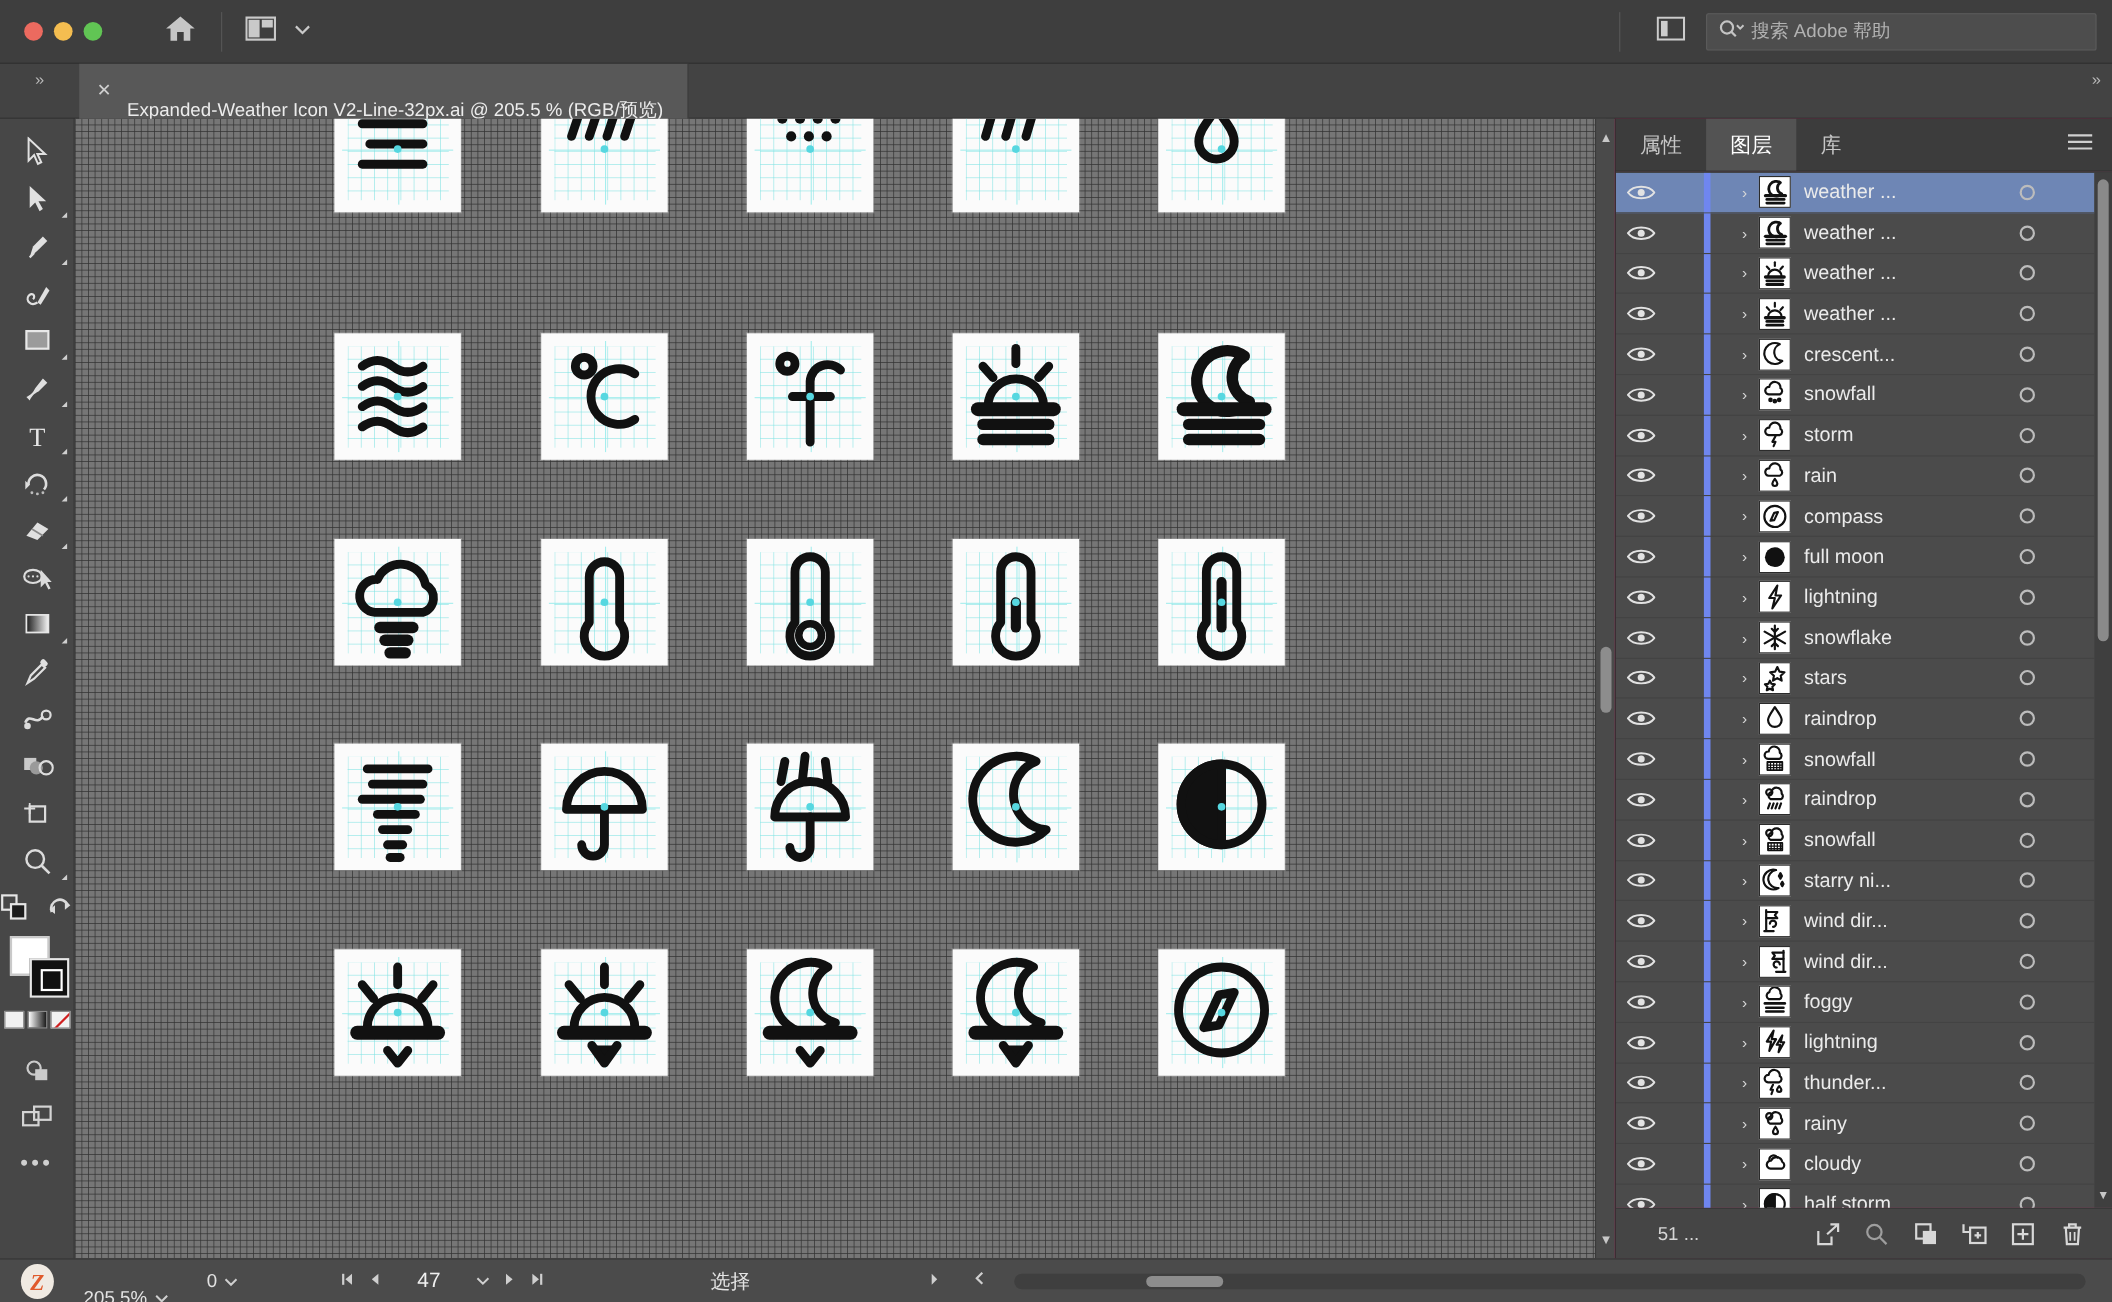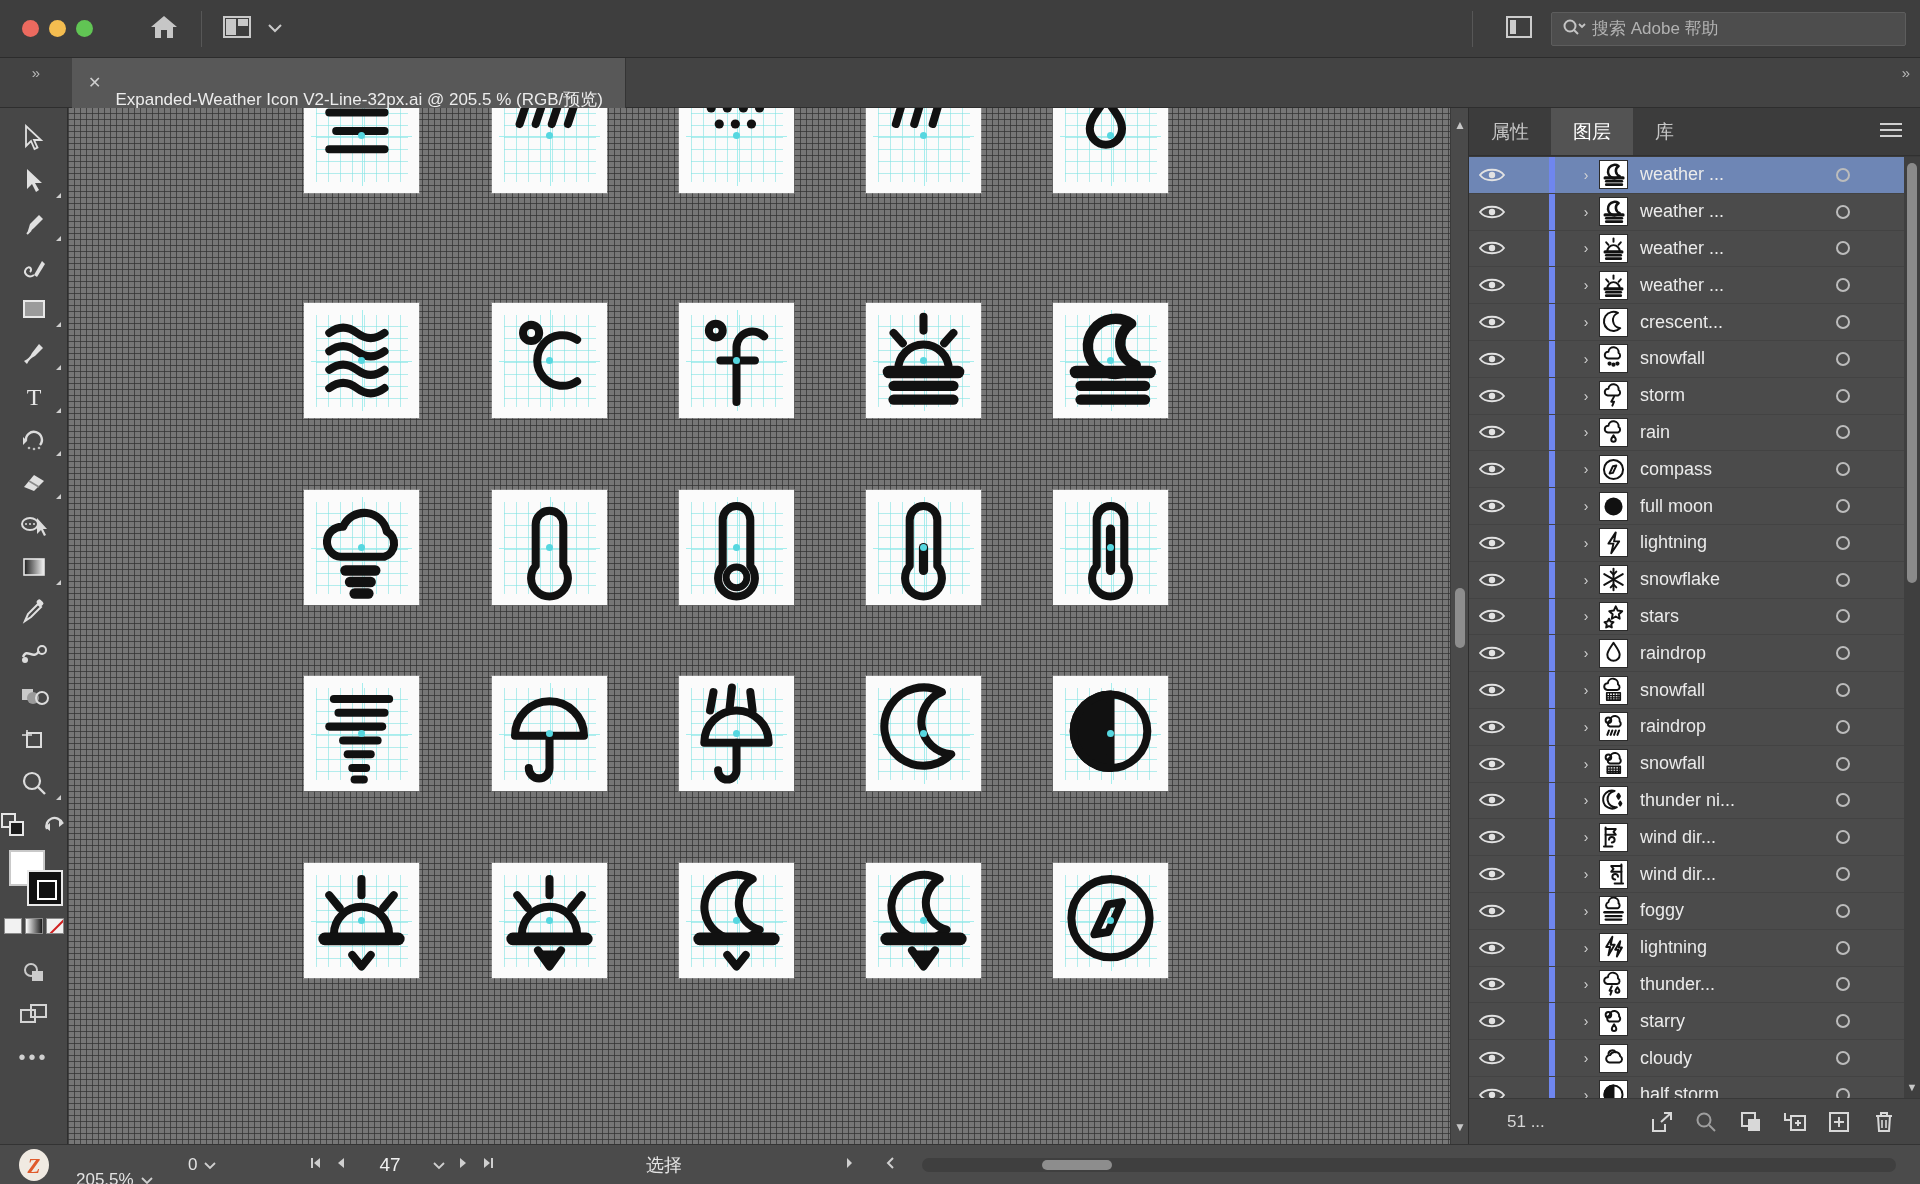--- a/index.html
+++ b/index.html
@@ -1316,21 +1316,21 @@
             <div class="lr-arrow">›</div>
             <div class="lr-thumb">
               <svg viewBox="0 0 88 96">
                 <g stroke="#111" fill="none" stroke-width="7" stroke-linecap="round" stroke-linejoin="round">
                   <path d="M48 14 a32 32 0 1 0 8 58 a26 26 0 0 1 -8 -58z"></path>
                   <path d="M62 24 l5 9 l-5 9 l-5 -9z" fill="#111"></path>
                   <path d="M68 52 l4 7 l-4 7 l-4 -7z" fill="#111"></path>
                 </g>
               </svg>
             </div>
-            <div class="lr-name">thunder ni...</div>
+            <div class="lr-name">starry ni...</div>
             <div class="lr-target">
               <div class="ring"></div>
             </div>
             <div class="lr-right-col"></div>
           </div>
           <div class="layer-row">
             <div class="lr-eye">
               <svg width="26" height="16" viewBox="0 0 26 16">
                 <path d="M1 8 C6 1 20 1 25 8 C20 15 6 15 1 8z" fill="none" stroke="#e2e2e2" stroke-width="1.8"></path>
                 <circle cx="13" cy="8" r="3.2" fill="#e2e2e2"></circle>
@@ -1474,21 +1474,21 @@
             <div class="lr-arrow">›</div>
             <div class="lr-thumb">
               <svg viewBox="0 0 88 96">
                 <g stroke="#111" fill="none" stroke-width="7" stroke-linecap="round" stroke-linejoin="round">
                   <circle cx="26" cy="24" r="10"></circle>
                   <path d="M28 48 a12 12 0 0 1 2 -22 a17 17 0 0 1 34 4 a11 11 0 0 1 -2 18z"></path>
                   <path d="M46 58 c6 9 8 12 8 16 a8 8 0 0 1 -16 0 c0 -4 2 -7 8 -16z"></path>
                 </g>
               </svg>
             </div>
-            <div class="lr-name">starry</div>
+            <div class="lr-name">rainy</div>
             <div class="lr-target">
               <div class="ring"></div>
             </div>
             <div class="lr-right-col"></div>
           </div>
           <div class="layer-row">
             <div class="lr-eye">
               <svg width="26" height="16" viewBox="0 0 26 16">
                 <path d="M1 8 C6 1 20 1 25 8 C20 15 6 15 1 8z" fill="none" stroke="#e2e2e2" stroke-width="1.8"></path>
                 <circle cx="13" cy="8" r="3.2" fill="#e2e2e2"></circle>

